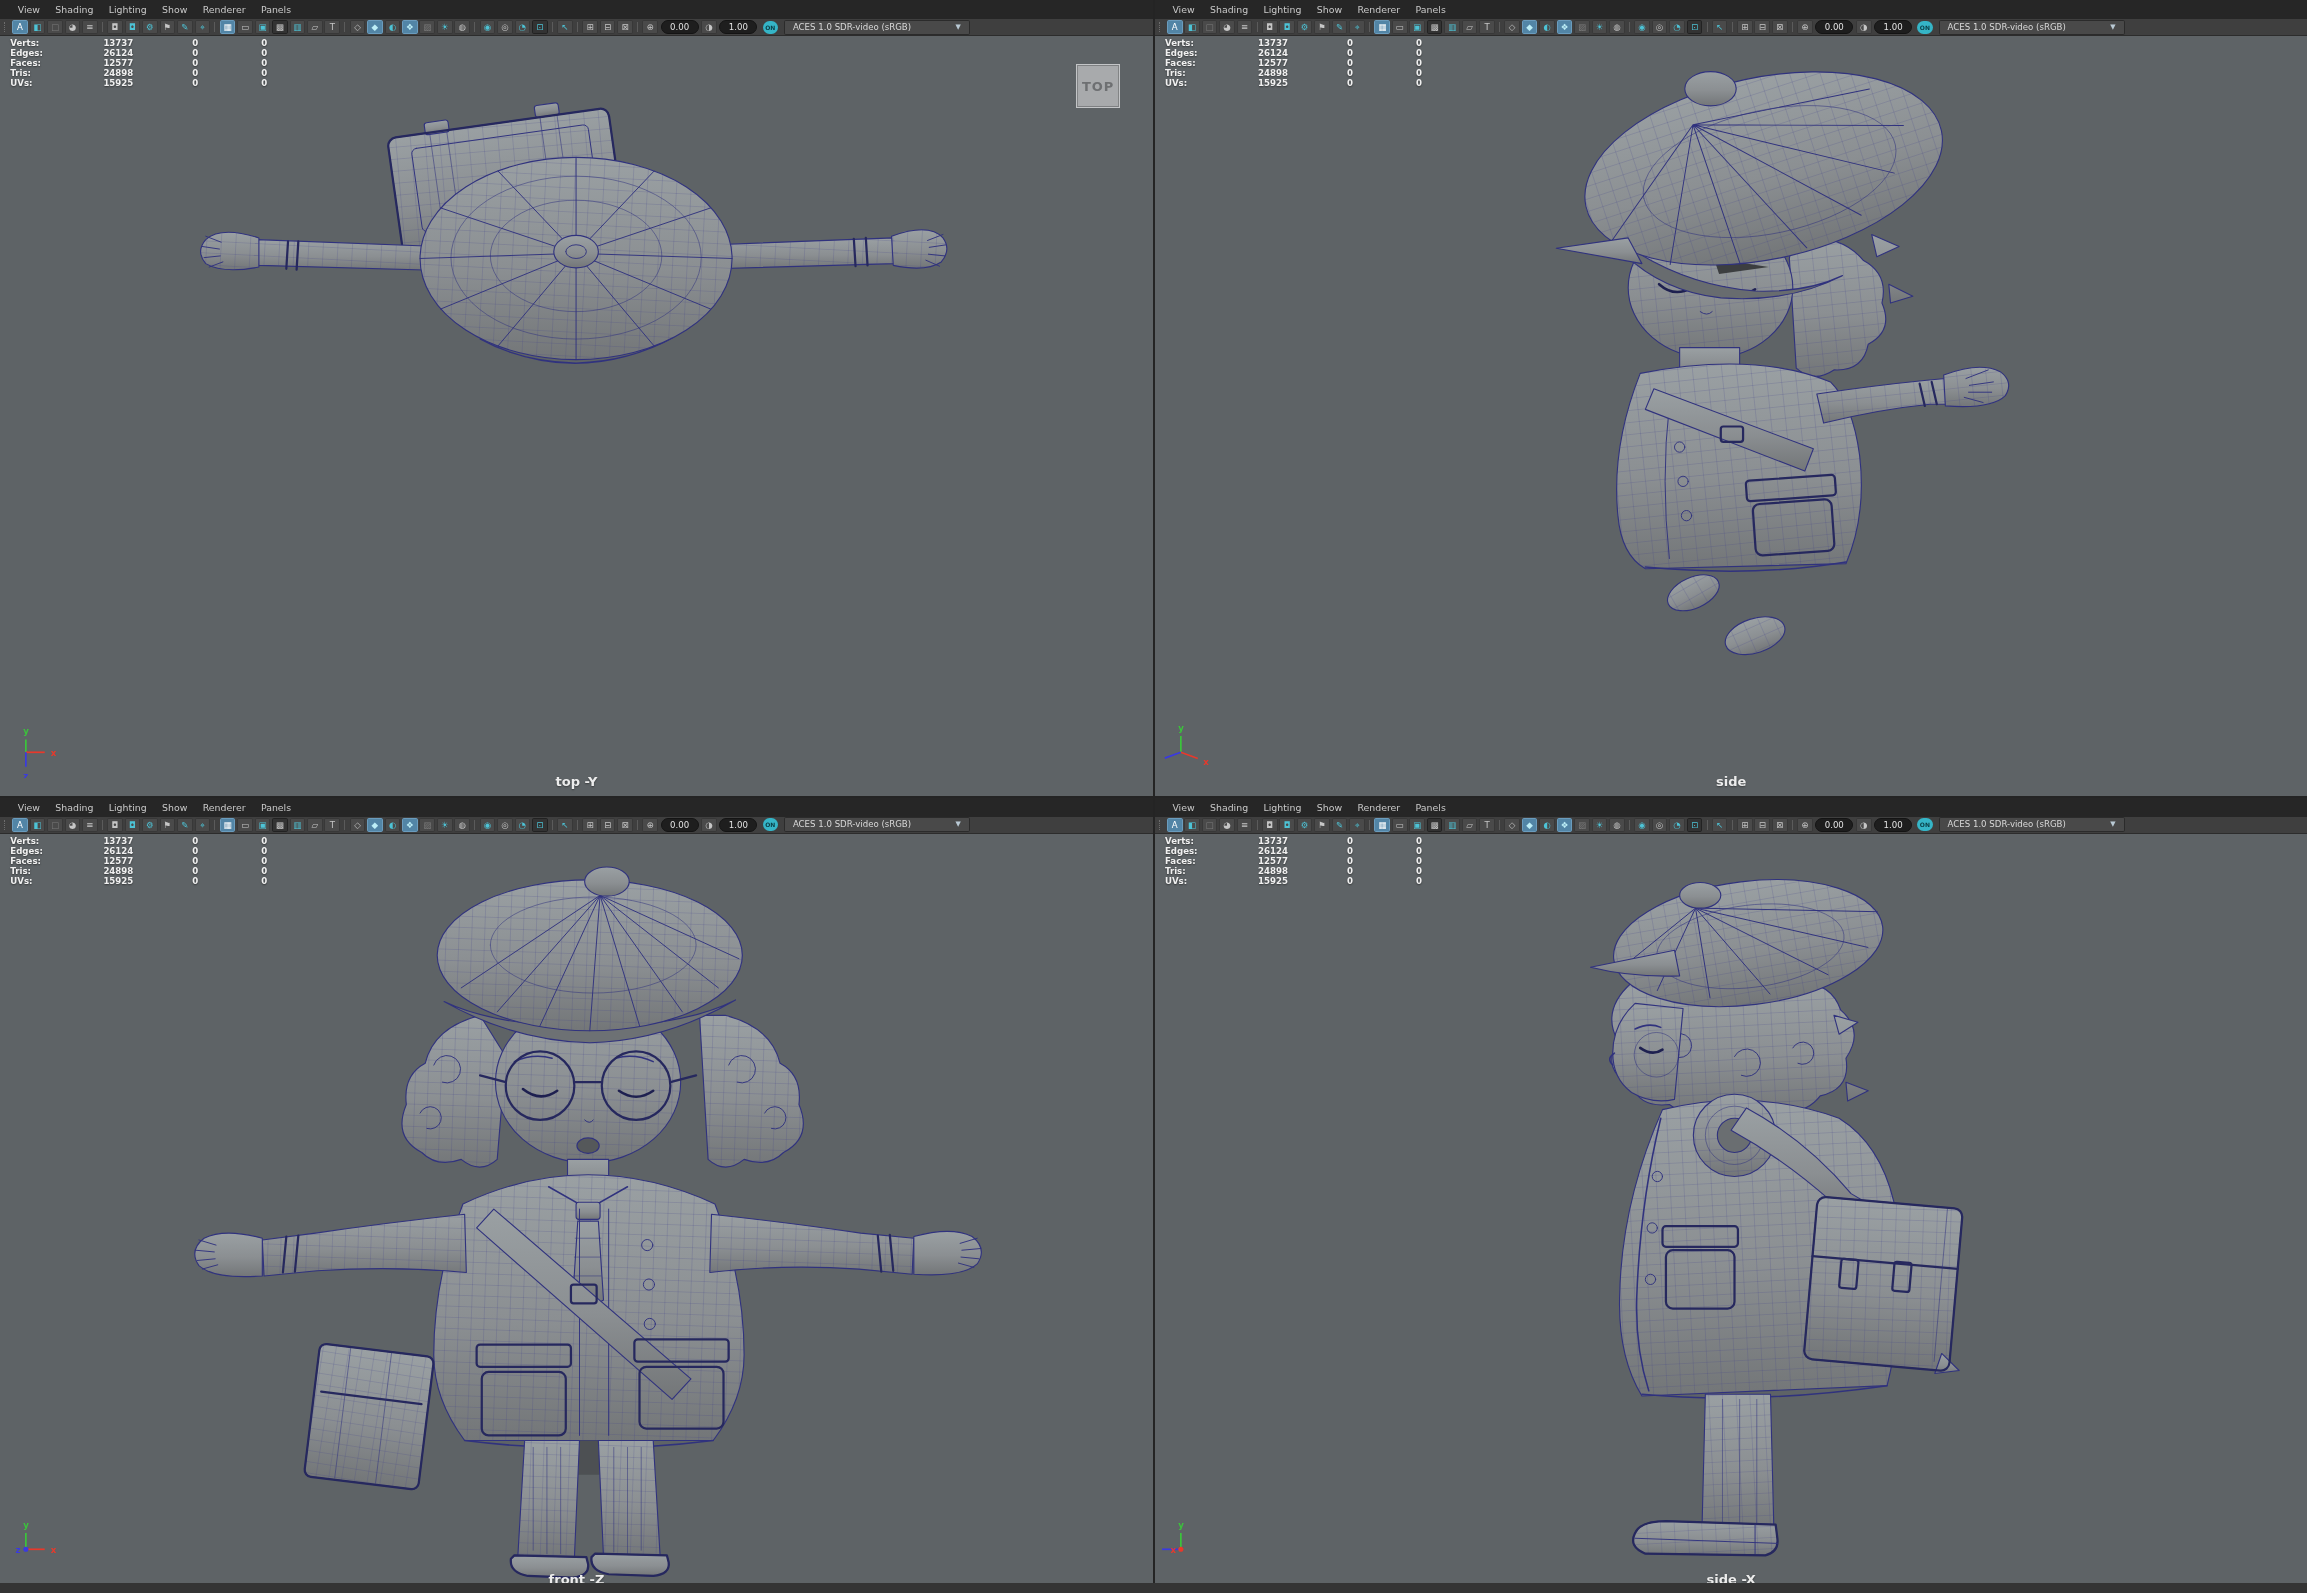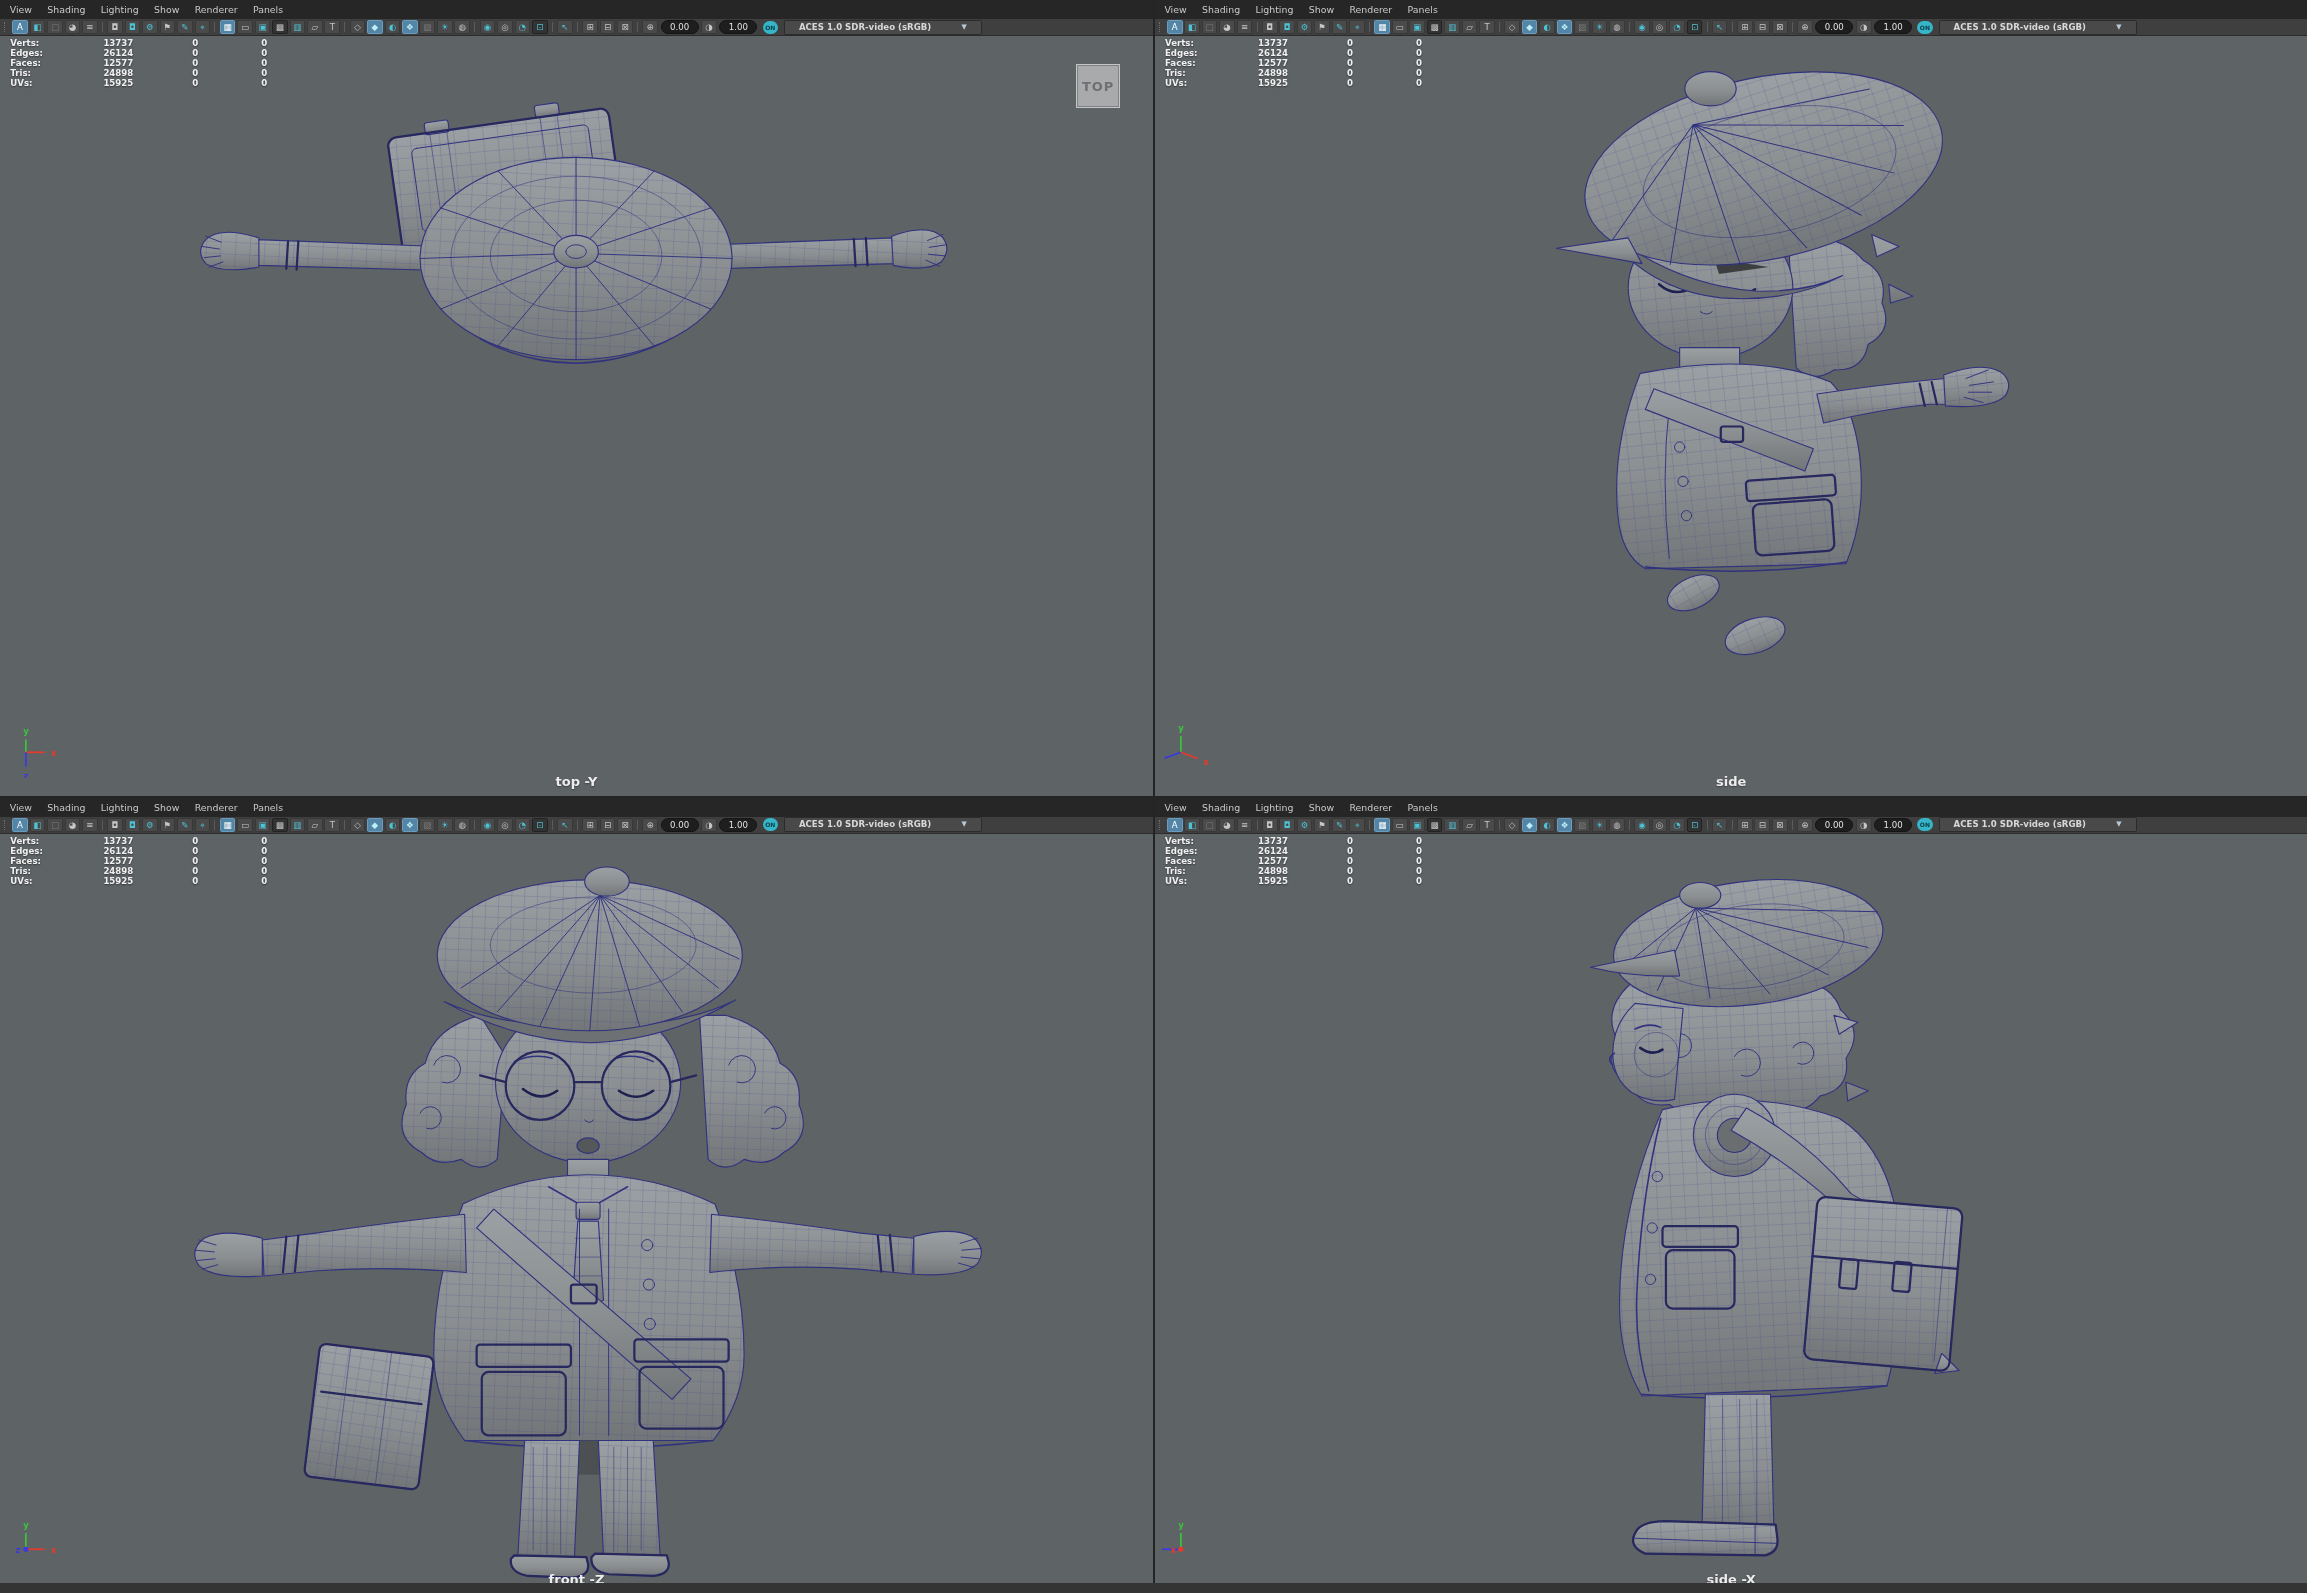--- a/index.html
+++ b/index.html
@@ -1,39 +1,39 @@
 <!DOCTYPE html>
 <html style="font-size:13.7px"><head>
 <meta charset="utf-8">
 <style>
   html,body{margin:0;padding:0;background:#1e1e1e;font-family:"DejaVu Sans",sans-serif;}
   #app{position:relative;width:2307px;height:1593px;display:grid;
        grid-template-columns:1153px 1153px;grid-template-rows:796px 796px;gap:1.7px;background:#242424;overflow:hidden;}
   .viewport{position:relative;display:flex;flex-direction:column;background:#5e6366;overflow:hidden;}
   .vp-menubar{position:relative;z-index:2;height:19px;flex:0 0 19px;background:#262626;color:#c9c9c9;
-      font-size:9.4px;display:flex;align-items:center;padding-left:2px;}
+      font-size:9.4px;display:flex;align-items:center;padding-left:10px;}
   .menu-item{padding:0 7.7px;line-height:19px;cursor:default;}
   .vp-toolbar{position:relative;z-index:2;height:16.3px;flex:0 0 16.3px;background:#3f3f3f;border-bottom:0.9px solid #2c2c2c;
       display:flex;align-items:center;padding-left:2.6px;white-space:nowrap;}
   .tbi{width:13.7px;height:12px;line-height:12px;font-size:8.6px;text-align:center;color:#c6c6c6;
       background:#4a4a4a;border:0.9px solid #383838;border-radius:1.7px;margin:0 0.9px;display:inline-block;overflow:hidden;}
   .tbi.active{background:#5285a6;border-color:#6b9cbd;color:#fff;}
   .tbi.teal{color:#4dc3d6;}
   .tbi.active.teal{color:#bdeef7;}
   .tbi.dim{color:#7a7a7a;}
   .tbi.pressed{background:#333;border-color:#222;}
   .tbsep{width:0.9px;height:10.3px;background:#5b5b5b;margin:0 3.4px;display:inline-block;}
   .tbgrip{width:2.6px;height:10.3px;margin:0 3.4px 0 1.7px;display:inline-block;border-left:1.7px dotted #6d6d6d;}
   .tbfield{min-width:36px;height:12px;background:#1e1e1e;color:#e2e2e2;font-size:8.6px;line-height:12px;
       text-align:center;border:0.9px solid #141414;border-radius:7px;margin:0 1.7px;display:inline-block;}
   .tbbadge{min-width:15.4px;height:13px;background:#35b5c7;color:#0a3d45;font-size:6px;font-weight:bold;
       line-height:13px;text-align:center;border-radius:7.7px;margin:0 3.4px;display:inline-block;}
   .tbdd{height:13px;min-width:168px;background:#494949;border:0.9px solid #2b2b2b;color:#d8d8d8;font-size:8.6px;
-      line-height:13px;padding:0 14px;border-radius:1.7px;display:inline-flex;justify-content:space-between;
-      margin-left:2.6px;font-weight:bold;}
+      line-height:13px;padding:0 8px;border-radius:1.7px;display:inline-flex;justify-content:space-between;
+      margin-left:2.6px;}
   .tbdd .arrow{color:#b9c9d4;font-size:6.9px;margin-left:12px;}
   .vp-canvas{position:relative;flex:1;overflow:hidden;}
   .art{position:absolute;left:0;top:-35px;width:100%;height:797px;z-index:0;}
   .vp-hud{position:absolute;left:10.3px;top:1.7px;z-index:3;color:#f0f0f0;font-size:8.6px;font-weight:bold;
       text-shadow:0 0.9px 1.7px rgba(0,0,0,.45);}
   .hud-row{display:flex;line-height:10px;gap:14px;}
   .hud-label{width:70px;}
   .hud-v1{width:39px;text-align:right;}
   .hud-v2{width:51px;text-align:right;}
   .hud-v3{width:55px;text-align:right;}

